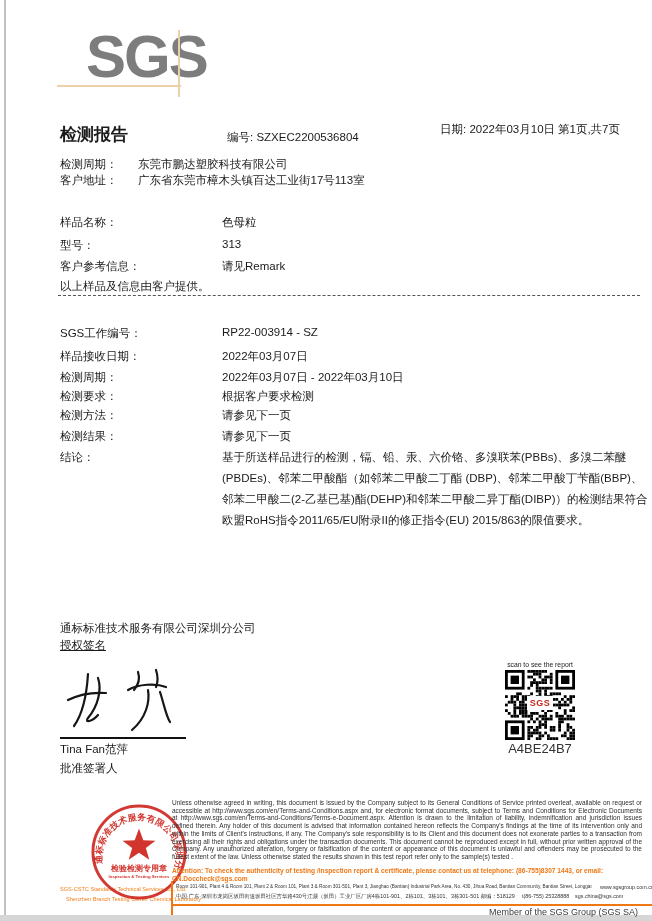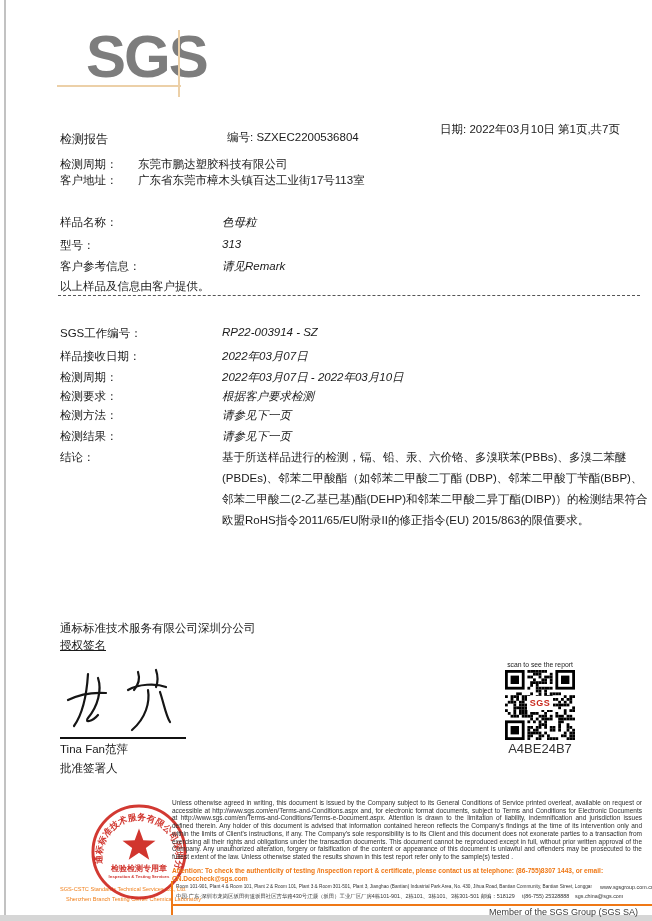--- a/index.html
+++ b/index.html
@@ -9,30 +9,30 @@
 
   .page-edge-left { position:absolute; left:4px; top:0; width:2px; height:915px; background:#c2c2c2; }
   .page-edge-bottom { position:absolute; left:0; bottom:0; width:652px; height:6px; background:#d6d6d6; }
 
   
   .logo-text { position:absolute; left:86px; top:22px; font-size:60px; font-weight:700; color:#7d7d7d; letter-spacing:-2px; }
   .logo-underline { position:absolute; left:57px; top:85px; width:124px; height:2px; background:#ecd0a8; }
   .logo-vline { position:absolute; left:178px; top:30px; width:2px; height:67px; background:#ecd0a8; }
 
   
-  .doc-title { position:absolute; left:60px; top:131px; font-size:12px; font-weight:400; }
+  .doc-title { position:absolute; left:60px; top:123px; font-size:17px; font-weight:700; }
   .hmeta { position:absolute; top:122px; font-size:11.5px; }
   .report-no { left:227px;margin-top:8px; }
   .date { left:413px;margin-left:27px; }
   .page-info { left:558px; }
 
   
   .row { position:absolute; left:60px; font-size:11.5px; white-space:nowrap; }
   .row .val-c1 { position:absolute; left:78px; }
-  .row .val-c2 { position:absolute; left:162px;font-style:italic; }
+  .row .val-c2 { position:absolute; left:162px; }
   .note { position:absolute; left:60px; font-size:11.5px; }
 
   .dash-line { position:absolute; left:58px; top:295px; width:582px; border-top:1px dashed #555; }
 
   .conclusion-label { position:absolute; left:60px; top:450px; font-size:11.5px; }
   .conclusion-text { position:absolute; left:222px; top:447px; width:428px; font-size:11.5px; line-height:21px; }
 
   
   .sig-company { position:absolute; left:60px; top:621px; font-size:11.5px; }
   .sig-auth { position:absolute; left:60px; top:638px; font-size:11.5px;text-decoration:underline; }

